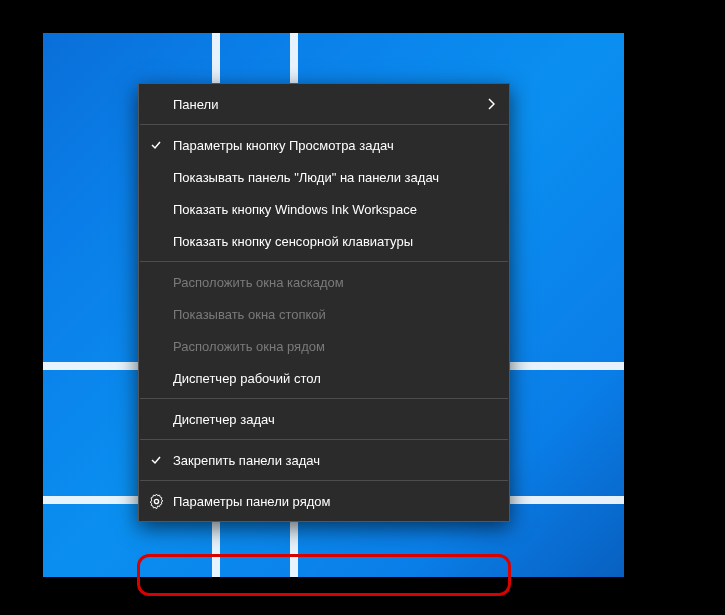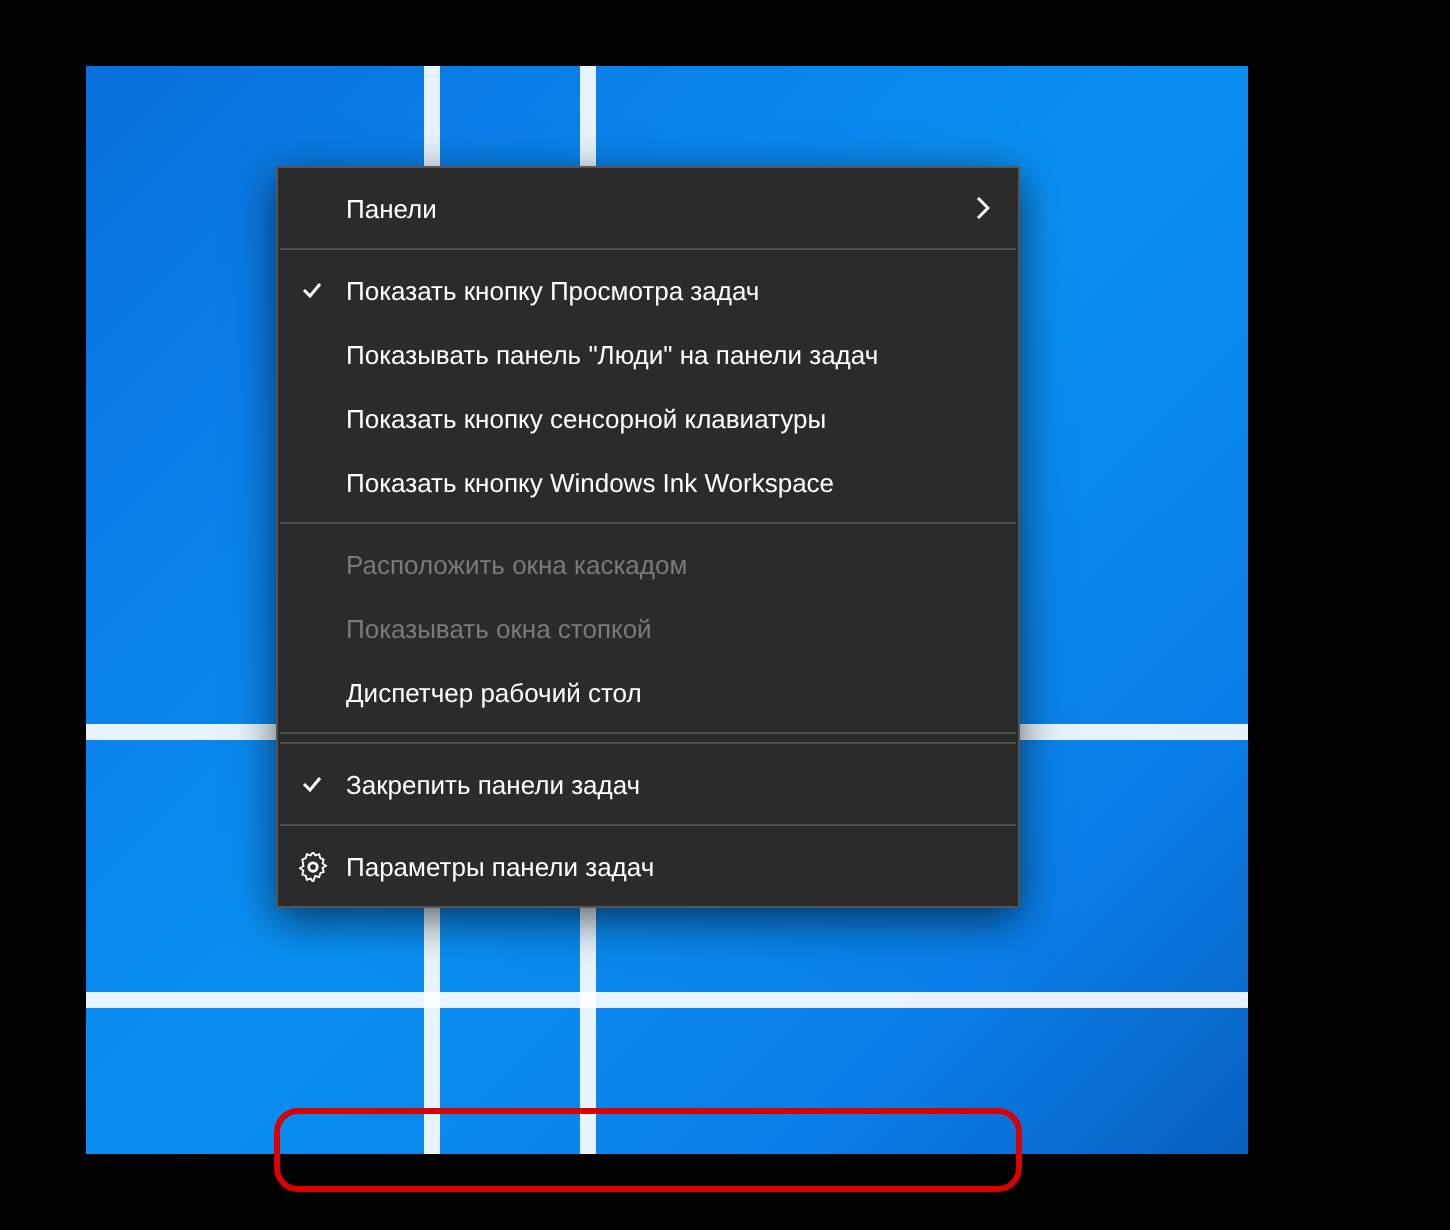--- a/index.html
+++ b/index.html
@@ -126,58 +126,66 @@
 
     <div class="sep"></div>
 
 
     <div class="menu-item">
       <span class="icon-slot">
         <svg width="12" height="12" viewBox="0 0 12 12">
             <path d="M2 6 L5 9 L10 3" stroke="#fff" stroke-width="1.5" fill="none"></path>
           </svg>
       </span>
-      <span class="label">Показать кнопку Просмотра задач</span>
+      <span class="label">Параметры кнопку Просмотра задач</span>
     </div>
 
     <div class="menu-item">
       <span class="icon-slot"></span>
       <span class="label">Показывать панель "Люди" на панели задач</span>
     </div>
 
     <div class="menu-item">
       <span class="icon-slot"></span>
+      <span class="label">Показать кнопку Windows Ink Workspace</span>
+    </div>
+
+    <div class="menu-item">
+      <span class="icon-slot"></span>
       <span class="label">Показать кнопку сенсорной клавиатуры</span>
     </div>
 
-    <div class="menu-item">
-      <span class="icon-slot"></span>
-      <span class="label">Показать кнопку Windows Ink Workspace</span>
-    </div>
-
     <div class="sep"></div>
 
     <div class="menu-item disabled">
       <span class="icon-slot"></span>
       <span class="label">Расположить окна каскадом</span>
     </div>
 
     <div class="menu-item disabled">
       <span class="icon-slot"></span>
       <span class="label">Показывать окна стопкой</span>
     </div>
 
+    <div class="menu-item disabled">
+      <span class="icon-slot"></span>
+      <span class="label">Расположить окна рядом</span>
+    </div>
 
     <div class="menu-item">
       <span class="icon-slot"></span>
       <span class="label">Диспетчер рабочий стол</span>
     </div>
 
     <div class="sep"></div>
 
+    <div class="menu-item">
+      <span class="icon-slot"></span>
+      <span class="label">Диспетчер задач</span>
+    </div>
 
     <div class="sep"></div>
 
     <div class="menu-item">
       <span class="icon-slot">
         <svg width="12" height="12" viewBox="0 0 12 12">
             <path d="M2 6 L5 9 L10 3" stroke="#fff" stroke-width="1.5" fill="none"></path>
           </svg>
       </span>
       <span class="label">Закрепить панели задач</span>
@@ -185,19 +193,19 @@
 
     <div class="sep"></div>
 
     <div class="menu-item">
       <span class="icon-slot">
         <svg width="15" height="15" viewBox="0 0 16 16">
           <path d="M8 5a3 3 0 100 6 3 3 0 000-6zm0 1.5a1.5 1.5 0 110 3 1.5 1.5 0 010-3z" fill="#fff"></path>
           <path d="M8 0l1.2 1.8 2.1-.6.6 2.1L13.7 4l-.6 2.1 1.8 1.2-1.8 1.2.6 2.1-1.8.7-.6 2.1-2.1-.6L8 16l-1.2-1.8-2.1.6-.6-2.1L2.3 12l.6-2.1L1.1 8.7l1.8-1.2L2.3 4l1.8-.7.6-2.1 2.1.6L8 0z" fill="none" stroke="#fff" stroke-width="1"></path>
         </svg>
       </span>
-      <span class="label">Параметры панели задач</span>
+      <span class="label">Параметры панели рядом</span>
     </div>
 
   </div>
 
   <div class="highlight-box" style="left: 134px; top: 551px; width: 374px; height: 42px;"></div>
 </div>
 
 </body></html>

